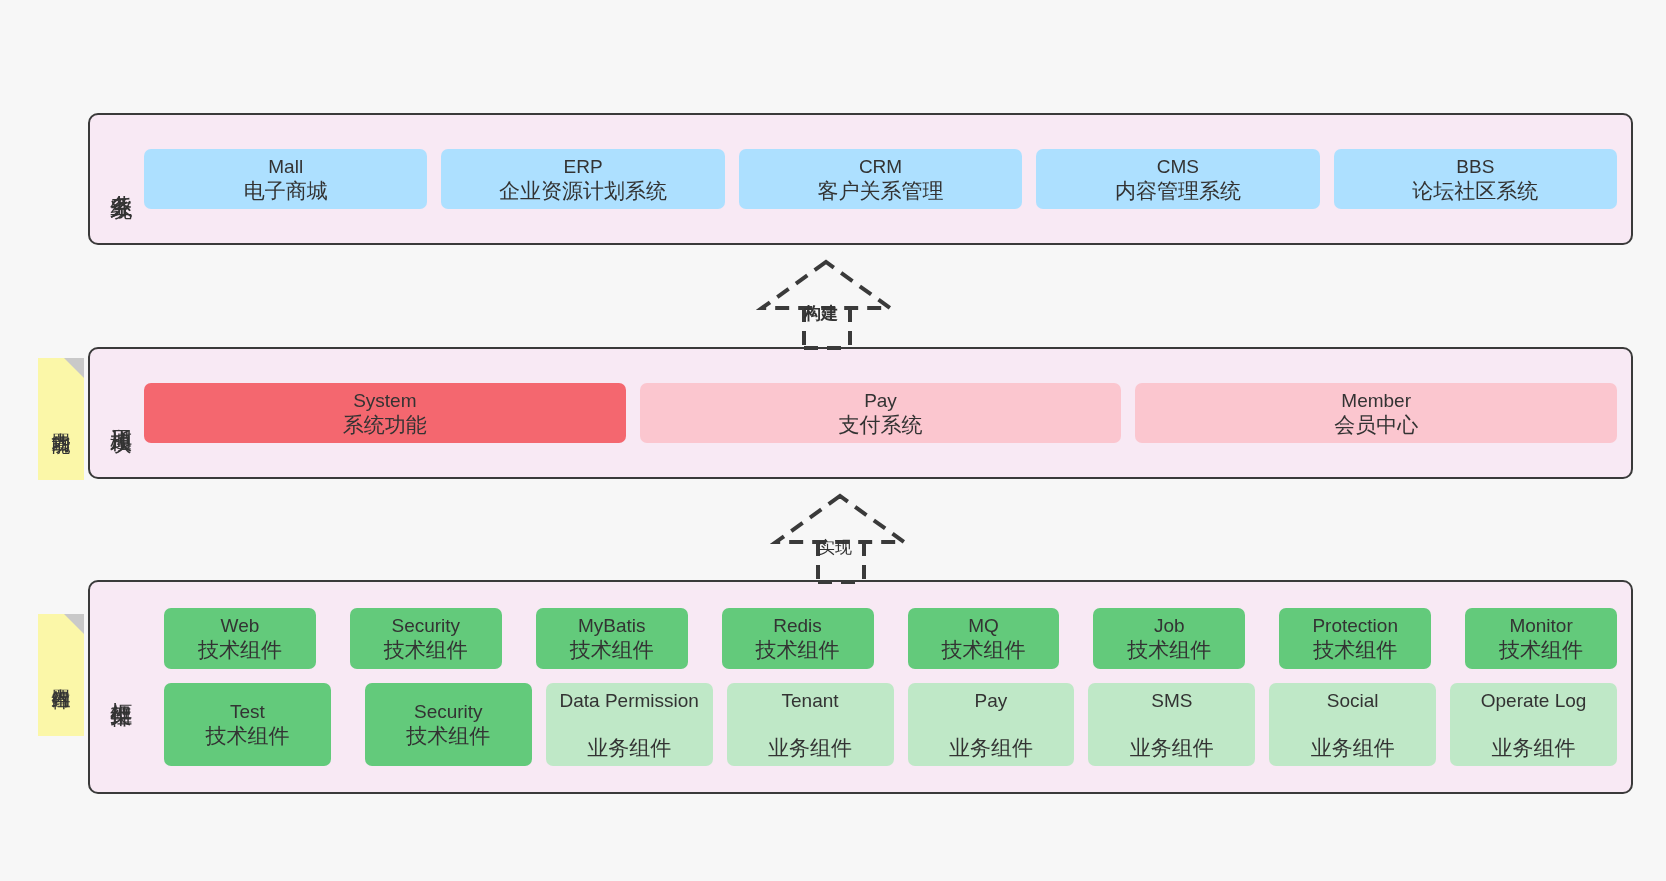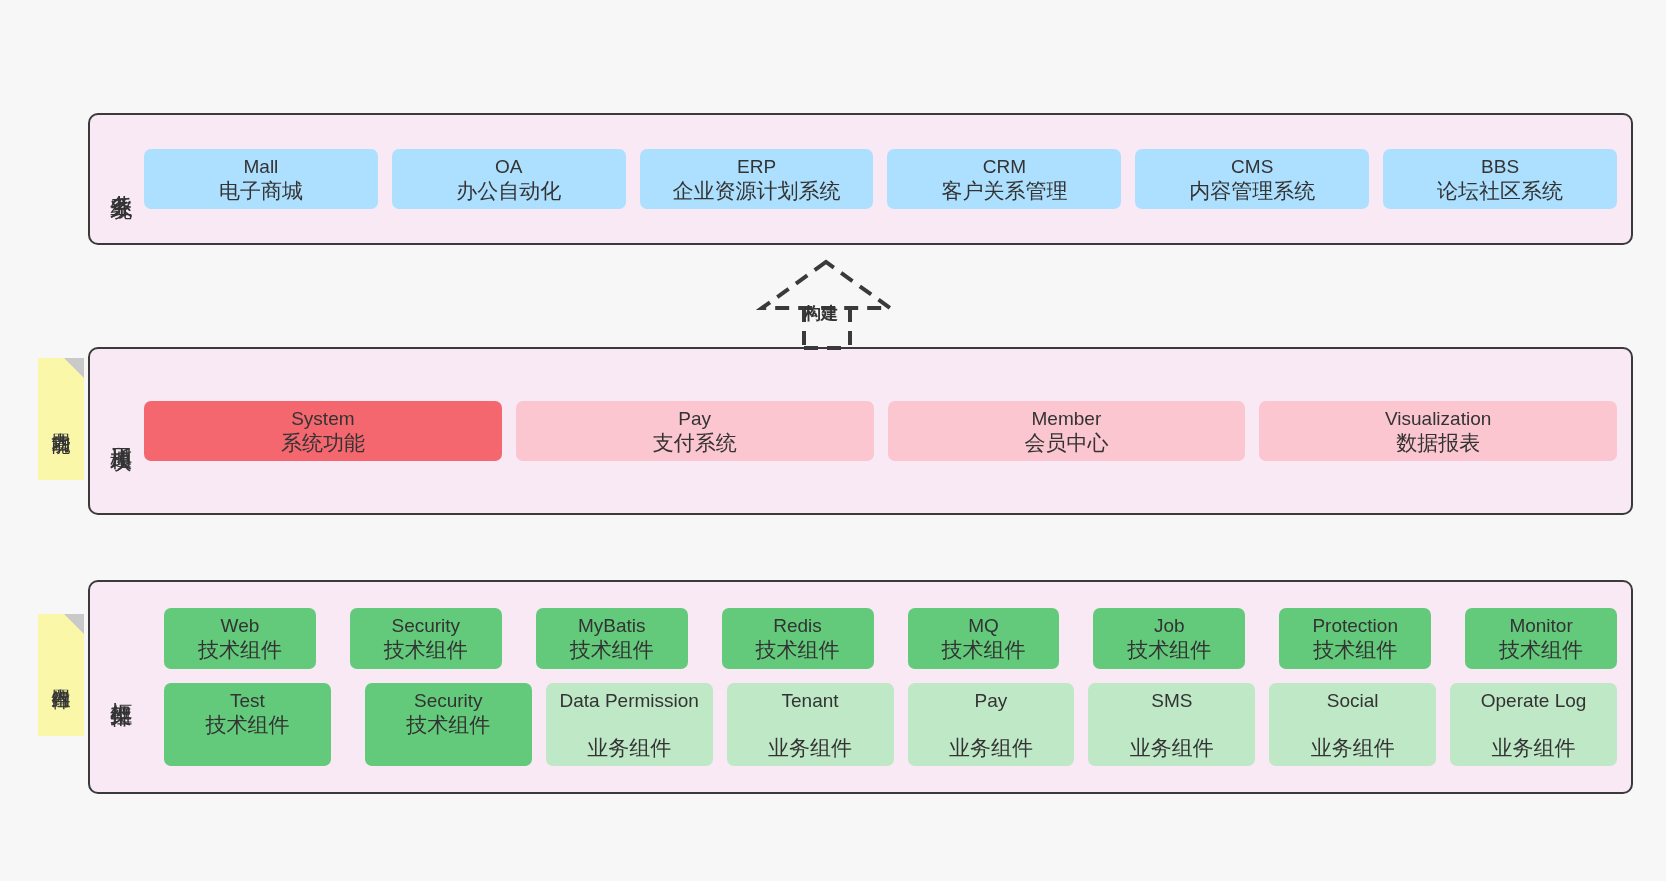--- a/index.html
+++ b/index.html
@@ -64,21 +64,21 @@
     align-items: stretch;
   }
 
   
   .card {
     flex: 1 1 0;
     border-radius: 7px;
     display: flex;
     flex-direction: column;
     align-items: center;
-    justify-content: flex-start;
+    justify-content: center;
     text-align: center;
     line-height: 1.22;
     padding: 6px 4px;
     box-sizing: border-box;
     color: #333333;
   }
   .card .en { font-size: 19px; }
   .card .cn { font-size: 21px; }
 
   .card.blue       { background: #ade0ff; }
@@ -137,24 +137,20 @@
 
   <div class="layer" id="layer-0" style="left:88px; top:113px; width:1545px; height:132px;">
     <div class="layer-title">业务系统</div>
     <div class="layer-body">
       <div class="row">
         <div class="card blue">
           <span class="en">Mall</span>
           <span class="cn">电子商城</span>
         </div>
         <div class="card blue">
-          <span class="en">OA</span>
-          <span class="cn">办公自动化</span>
-        </div>
-        <div class="card blue">
           <span class="en">ERP</span>
           <span class="cn">企业资源计划系统</span>
         </div>
         <div class="card blue">
           <span class="en">CRM</span>
           <span class="cn">客户关系管理</span>
         </div>
         <div class="card blue">
           <span class="en">CMS</span>
           <span class="cn">内容管理系统</span>
@@ -175,44 +171,47 @@
       <path d="M 48 50 L 48 92 M 94 50 L 94 92 M 48 90 L 94 90" fill="none" stroke="#3a3a3a" stroke-width="4" stroke-dasharray="14 9"></path>
     </svg>
     <div class="connector-label" style="left:48px; top:44px;font-weight:bold;">构建</div>
   </div>
 
   <div class="note" style="left:38px; top:358px; height:122px;">
     <div class="note-fold"></div>
     <span class="note-text">内置功能</span>
   </div>
 
-  <div class="layer" id="layer-1" style="left:88px; top:347px; width:1545px; height:168px;">
+  <div class="layer" id="layer-1" style="left:88px; top:347px; width:1545px; height:132px;">
     <div class="layer-title">通用模块</div>
     <div class="layer-body">
       <div class="row">
         <div class="card red">
           <span class="en">System</span>
           <span class="cn">系统功能</span>
         </div>
         <div class="card pink">
           <span class="en">Pay</span>
           <span class="cn">支付系统</span>
         </div>
         <div class="card pink">
           <span class="en">Member</span>
           <span class="cn">会员中心</span>
         </div>
-        <div class="card pink">
-          <span class="en">Visualization</span>
-          <span class="cn">数据报表</span>
-        </div>
       </div>
     </div>
   </div>
 
+  <div class="connector" style="left:770px; top:492px; width:150px; height:92px;">
+    <svg width="150" height="92" viewBox="0 0 150 92">
+      <path d="M 70 4 L 6 50 L 134 50 Z" fill="none" stroke="#3a3a3a" stroke-width="4" stroke-dasharray="14 9" stroke-linejoin="miter"></path>
+      <path d="M 48 50 L 48 92 M 94 50 L 94 92 M 48 90 L 94 90" fill="none" stroke="#3a3a3a" stroke-width="4" stroke-dasharray="14 9"></path>
+    </svg>
+    <div class="connector-label" style="left:48px; top:44px;">实现</div>
+  </div>
 
   <div class="note" style="left:38px; top:614px; height:122px;">
     <div class="note-fold"></div>
     <span class="note-text">内置组件</span>
   </div>
 
   <div class="layer" id="layer-2" style="left:88px; top:580px; width:1545px; height:214px;">
     <div class="layer-title">框架组件</div>
     <div class="layer-body">
 

